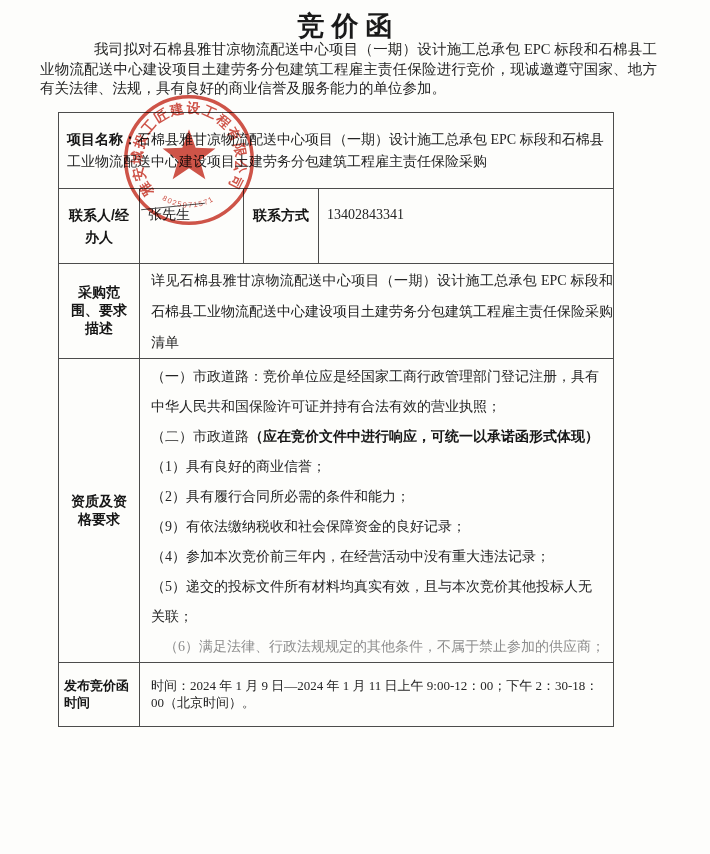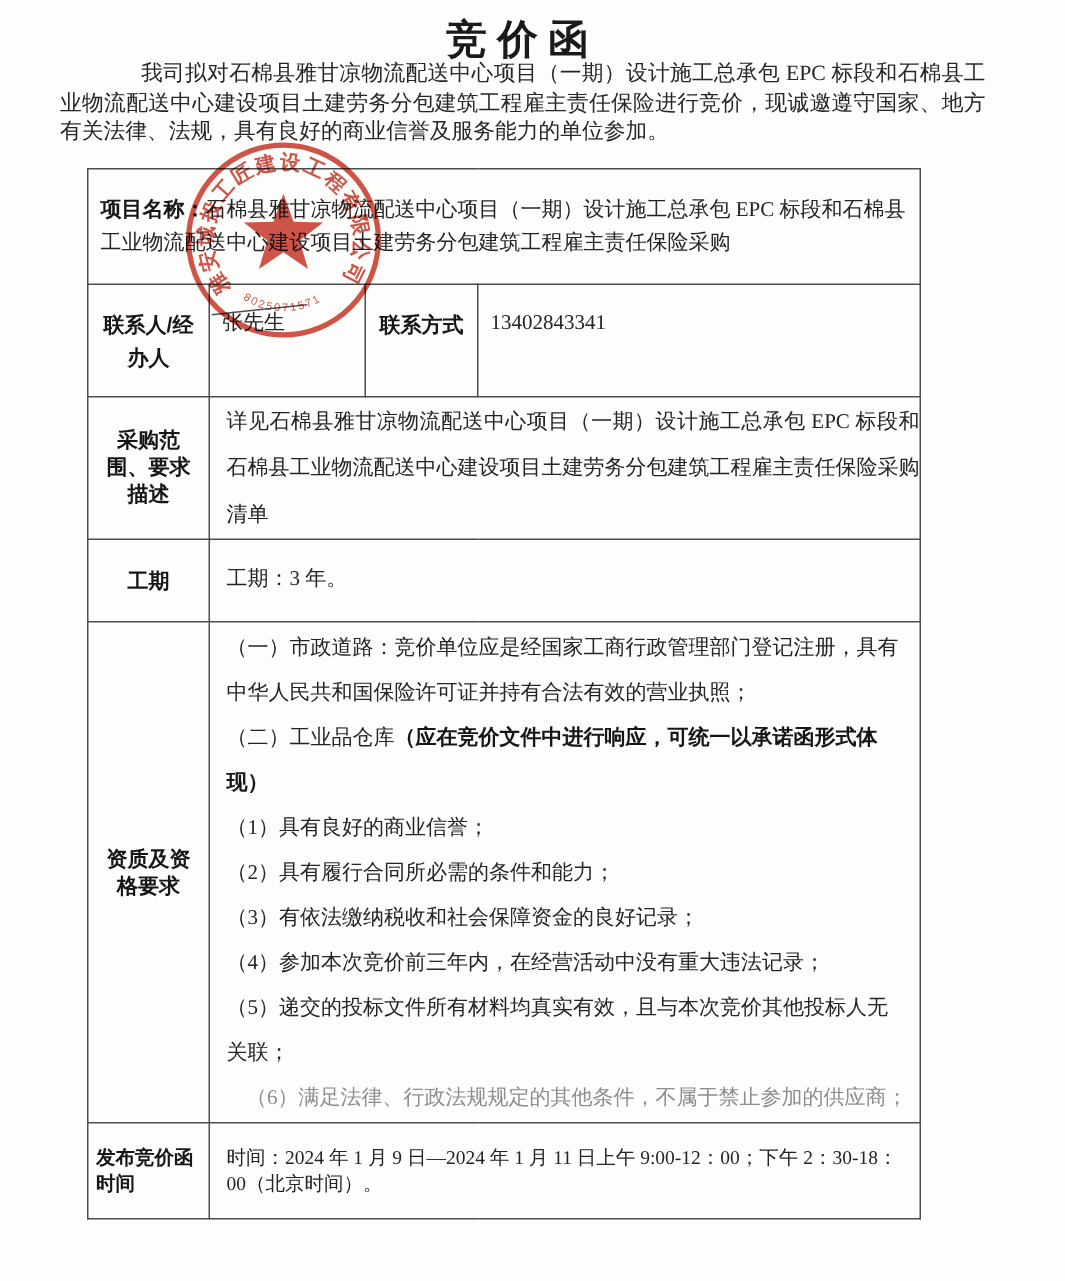--- a/index.html
+++ b/index.html
@@ -92,32 +92,28 @@
   <tr class="r3">
     <td class="lbl">联系人/经办人</td>
     <td>张先生</td>
     <td class="lbl">联系方式</td>
     <td>13402843341</td>
   </tr>
   <tr class="r5">
     <td class="lbl mid">采购范围、要求描述</td>
     <td colspan="3" class="val">详见石棉县雅甘凉物流配送中心项目（一期）设计施工总承包 EPC 标段和石棉县工业物流配送中心建设项目土建劳务分包建筑工程雇主责任保险采购清单</td>
   </tr>
-  <tr class="r6">
-    <td class="lbl mid">工期</td>
-    <td colspan="3" class="val">工期：3 年。</td>
-  </tr>
   <tr class="r7">
     <td class="lbl mid">资质及资格要求</td>
     <td colspan="3" class="val">
       <div class="q-line">（一）市政道路：竞价单位应是经国家工商行政管理部门登记注册，具有中华人民共和国保险许可证并持有合法有效的营业执照；</div>
-      <div class="q-line"><span>（二）工业品仓库</span><b>（应在竞价文件中进行响应，可统一以承诺函形式体现）</b></div>
+      <div class="q-line"><span>（二）市政道路</span><b>（应在竞价文件中进行响应，可统一以承诺函形式体现）</b></div>
       <div class="q-line">（1）具有良好的商业信誉；</div>
       <div class="q-line">（2）具有履行合同所必需的条件和能力；</div>
-      <div class="q-line">（3）有依法缴纳税收和社会保障资金的良好记录；</div>
+      <div class="q-line">（9）有依法缴纳税收和社会保障资金的良好记录；</div>
       <div class="q-line">（4）参加本次竞价前三年内，在经营活动中没有重大违法记录；</div>
       <div class="q-line">（5）递交的投标文件所有材料均真实有效，且与本次竞价其他投标人无关联；</div>
       <div class="q-line muted">（6）满足法律、行政法规规定的其他条件，不属于禁止参加的供应商；</div>
     </td>
   </tr>
   <tr class="r8">
     <td class="lbl">发布竞价函时间</td>
     <td colspan="3" class="val">时间：2024 年 1 月 9 日—2024 年 1 月 11 日上午 9:00-12：00；下午 2：30-18：00（北京时间）。</td>
   </tr>
 </tbody>

